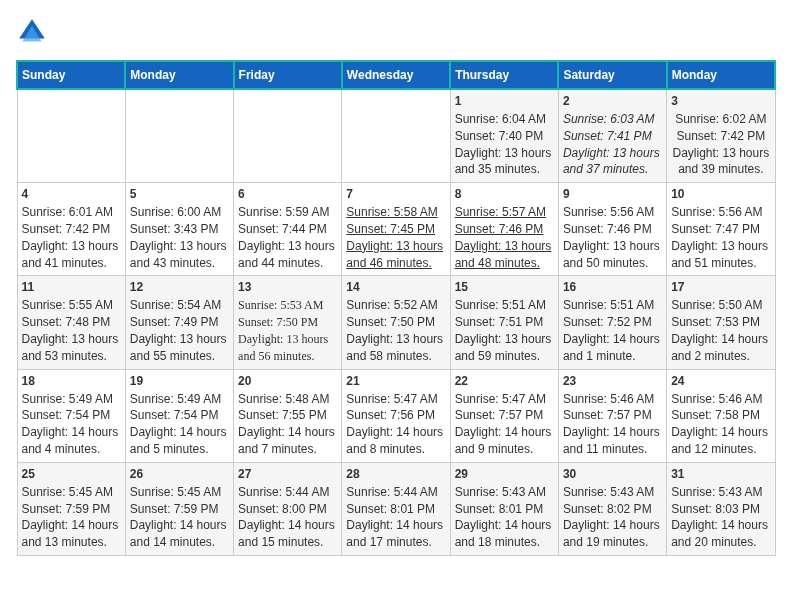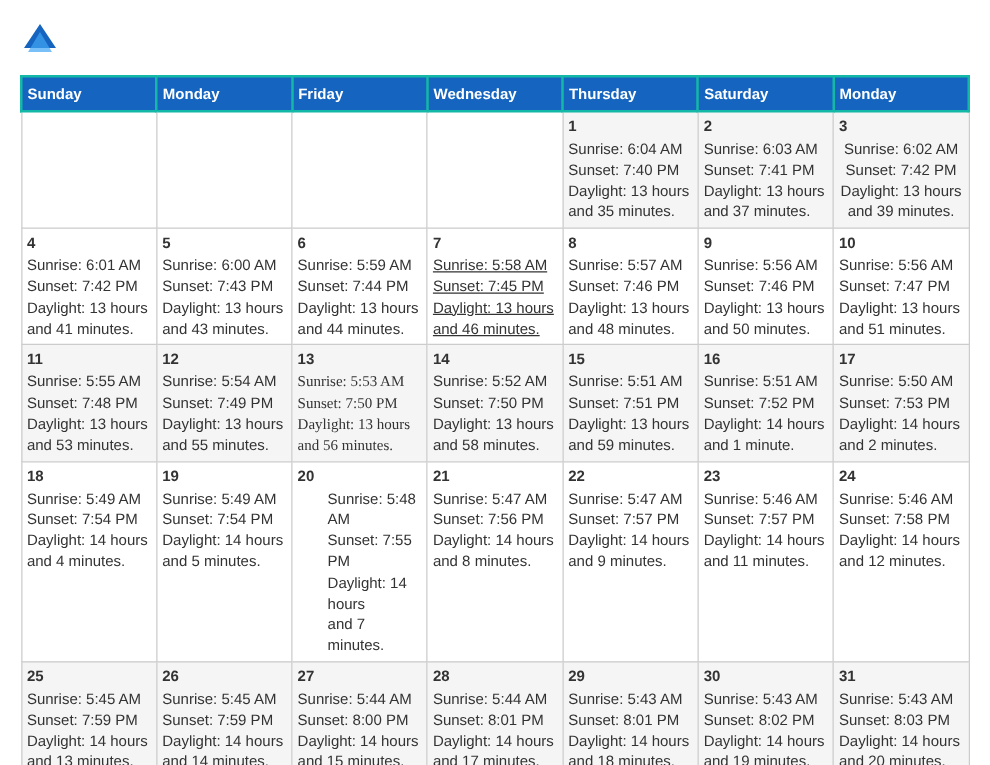--- a/index.html
+++ b/index.html
@@ -124,21 +124,21 @@
         <td class="empty-cell"></td>
         <td>
           <div class="day-number">1</div>
           <div class="day-detail" style="white-space: pre-line;">Sunrise: 6:04 AM
 Sunset: 7:40 PM
 Daylight: 13 hours
 and 35 minutes.</div>
         </td>
         <td>
           <div class="day-number">2</div>
-          <div class="day-detail" style="white-space: pre-line;">Sunrise: 6:03 AM
+          <div class="day-detail" style="white-space: pre-line; font-style: italic;">Sunrise: 6:03 AM
 Sunset: 7:41 PM
 Daylight: 13 hours
 and 37 minutes.</div>
         </td>
         <td>
           <div class="day-number">3</div>
           <div class="day-detail" style="white-space: pre-line; text-align: center;">Sunrise: 6:02 AM
 Sunset: 7:42 PM
 Daylight: 13 hours
 and 39 minutes.</div>
@@ -148,41 +148,41 @@
         <td>
           <div class="day-number">4</div>
           <div class="day-detail" style="white-space: pre-line;">Sunrise: 6:01 AM
 Sunset: 7:42 PM
 Daylight: 13 hours
 and 41 minutes.</div>
         </td>
         <td>
           <div class="day-number">5</div>
           <div class="day-detail" style="white-space: pre-line;">Sunrise: 6:00 AM
-Sunset: 7:43 PM
+Sunset: 3:43 PM
 Daylight: 13 hours
 and 43 minutes.</div>
         </td>
         <td>
           <div class="day-number">6</div>
           <div class="day-detail" style="white-space: pre-line;">Sunrise: 5:59 AM
 Sunset: 7:44 PM
 Daylight: 13 hours
 and 44 minutes.</div>
         </td>
         <td>
           <div class="day-number">7</div>
           <div class="day-detail" style="white-space: pre-line; text-decoration: underline;">Sunrise: 5:58 AM
 Sunset: 7:45 PM
 Daylight: 13 hours
 and 46 minutes.</div>
         </td>
         <td>
           <div class="day-number">8</div>
-          <div class="day-detail" style="white-space: pre-line;">Sunrise: 5:57 AM
+          <div class="day-detail" style="white-space: pre-line; text-decoration: underline;">Sunrise: 5:57 AM
 Sunset: 7:46 PM
 Daylight: 13 hours
 and 48 minutes.</div>
         </td>
         <td>
           <div class="day-number">9</div>
           <div class="day-detail" style="white-space: pre-line;">Sunrise: 5:56 AM
 Sunset: 7:46 PM
 Daylight: 13 hours
 and 50 minutes.</div>
@@ -256,21 +256,21 @@
         </td>
         <td>
           <div class="day-number">19</div>
           <div class="day-detail" style="white-space: pre-line;">Sunrise: 5:49 AM
 Sunset: 7:54 PM
 Daylight: 14 hours
 and 5 minutes.</div>
         </td>
         <td>
           <div class="day-number">20</div>
-          <div class="day-detail" style="white-space: pre-line; margin-left: 24px;">Sunrise: 5:48 AM
+          <div class="day-detail" style="white-space: pre-line;">Sunrise: 5:48 AM
 Sunset: 7:55 PM
 Daylight: 14 hours
 and 7 minutes.</div>
         </td>
         <td>
           <div class="day-number">21</div>
           <div class="day-detail" style="white-space: pre-line;">Sunrise: 5:47 AM
 Sunset: 7:56 PM
 Daylight: 14 hours
 and 8 minutes.</div>

